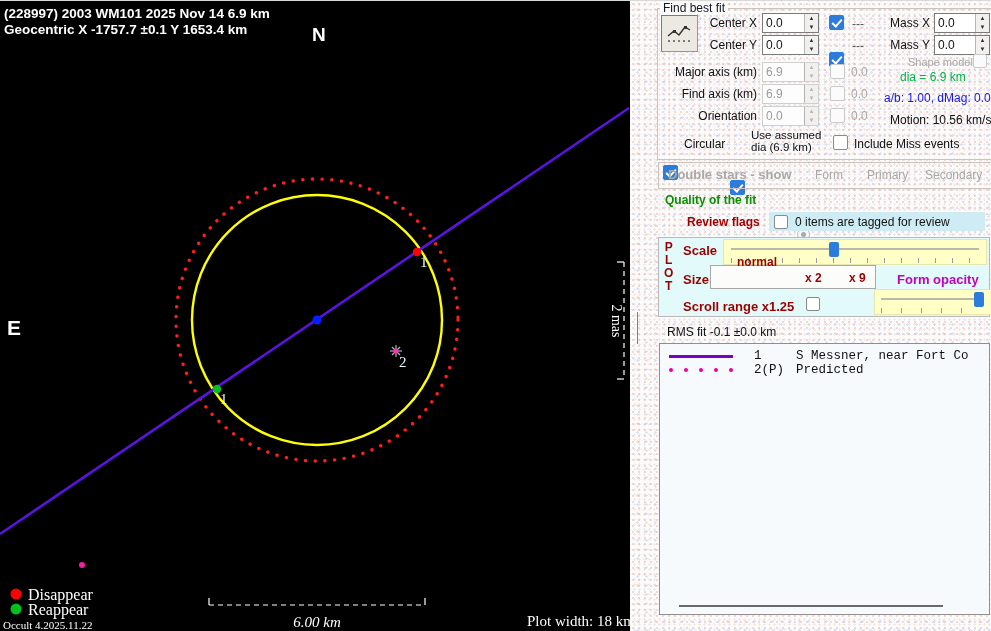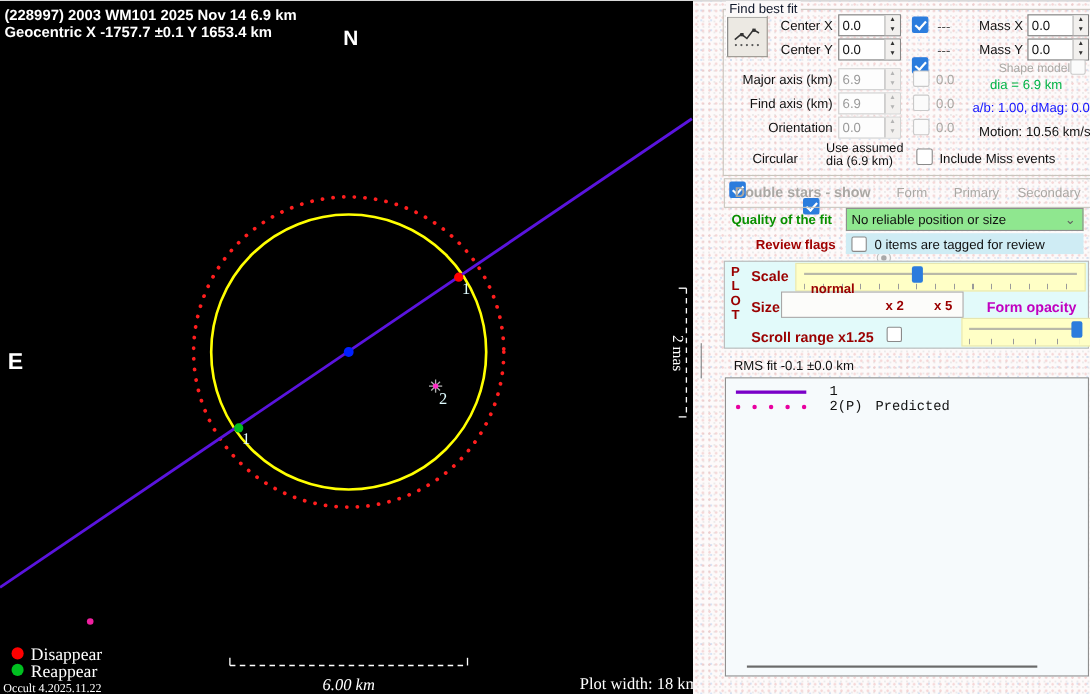--- a/index.html
+++ b/index.html
@@ -223,24 +223,20 @@
   <div class="abs grp" style="left:658px;top:161px;width:332px;height:25px"></div>
   <span class="abs lbl lbl-b lbl-dis" style="left:668px;top:166px;font-size:13px">Double stars - show</span>
   <div class="abs radio dis on" style="left:797px;top:167px"></div>
   <span class="abs lbl lbl-dis" style="left:815px;top:167px">Form</span>
   <div class="abs radio dis" style="left:849px;top:167px"></div>
   <span class="abs lbl lbl-dis" style="left:867px;top:167px">Primary</span>
   <div class="abs radio dis" style="left:907px;top:167px"></div>
   <span class="abs lbl lbl-dis" style="left:925px;top:167px">Secondary</span>
 
   <span class="abs lbl lbl-b" style="left:665px;top:192px;width:100px;color:#089000">Quality of the fit</span>
-  <div class="abs" style="left:769px;top:188px;width:216px;height:21px;background:#8fe78f;border:1px solid #8f8f8f;box-sizing:border-box;display:flex;align-items:center">
-    <span class="lbl" style="flex:1;padding-left:4px">No reliable position or size</span>
-    <span style="width:16px;color:#606060;font-size:12px">⌄</span>
-  </div>
 
   <span class="abs lbl lbl-b" style="left:687px;top:214px;color:#a00000">Review flags</span>
   <div class="abs" style="left:769px;top:211px;width:216px;height:19px;background:#cfecf4;display:flex;align-items:center">
     <div class="chk" style="margin-left:5px;width:14px;height:14px"></div>
     <span class="lbl" style="padding-left:7px">0 items are tagged for review</span>
   </div>
 
   <div class="abs" style="left:658px;top:236px;width:332px;height:80px;background:#e2fafa;border:1px solid #b8b8b8;box-sizing:border-box"></div>
   <div class="abs maroon" style="left:664px;top:240px;font-weight:bold;font-size:12px;line-height:13px;text-align:center">
     <div>P</div>
@@ -254,35 +250,36 @@
     <div class="thumb" style="left:105px;top:2px"></div>
     <div class="ticks" style="left:7px;top:18px;width:248px"></div>
   </div>
   <span class="abs lbl lbl-b maroon" style="left:683px;top:271px;font-size:13px">Size</span>
   <div class="abs" style="left:710px;top:264px;width:166px;height:24px;background:#fcfcfa;border:1px solid #a8a8a8;box-sizing:border-box"></div>
   <div class="abs radio on" style="left:718px;top:269px;width:14px;height:14px"></div>
   <span class="abs lbl lbl-b maroon" style="left:737px;top:254px">normal</span>
   <div class="abs radio" style="left:787px;top:269px;width:14px;height:14px"></div>
   <span class="abs lbl lbl-b maroon" style="left:805px;top:270px">x 2</span>
   <div class="abs radio" style="left:831px;top:269px;width:14px;height:14px"></div>
-  <span class="abs lbl lbl-b maroon" style="left:849px;top:270px">x 5</span>
+  <span class="abs lbl lbl-b maroon" style="left:849px;top:270px">x 9</span>
   <span class="abs lbl lbl-b" style="left:897px;top:271px;font-size:13px;color:#c000c0">Form opacity</span>
   <span class="abs lbl lbl-b maroon" style="left:683px;top:298px;font-size:13px">Scroll range x1.25</span>
   <div class="abs chk" style="left:806px;top:296px;width:14px;height:14px"></div>
   <div class="abs slider" style="left:874px;top:288px;width:117px;height:24px">
     <div class="groove" style="left:6px;top:8px;width:100px"></div>
     <div class="thumb" style="left:99px;top:2px"></div>
     <div class="ticks" style="left:6px;top:18px;width:100px;background-image:repeating-linear-gradient(90deg,#9a9a9a 0 1px,transparent 1px 20px)"></div>
   </div>
 
   <span class="abs lbl" style="left:667px;top:324px">RMS fit -0.1 ±0.0 km</span>
 
   <div id="listbox" class="abs" style="left:659px;top:342px;width:329px;height:270px">
     <div class="abs" style="left:9px;top:11px;width:64px;height:3px;background:#7a00c8"></div>
     <span class="abs mono" style="left:94px;top:5px">1</span>
+    <span class="abs mono" style="left:136px;top:5px;width:188px;overflow:hidden">S Messner, near Fort Co</span>
     <span class="dot-m" style="left:9px;top:24px"></span>
     <span class="dot-m" style="left:24px;top:24px"></span>
     <span class="dot-m" style="left:39px;top:24px"></span>
     <span class="dot-m" style="left:54px;top:24px"></span>
     <span class="dot-m" style="left:69px;top:24px"></span>
     <span class="abs mono" style="left:94px;top:19px">2(P)</span>
     <span class="abs mono" style="left:136px;top:19px">Predicted</span>
     <div class="abs" style="left:19px;top:261px;width:264px;height:2px;background:#6a6a6a"></div>
   </div>
 

